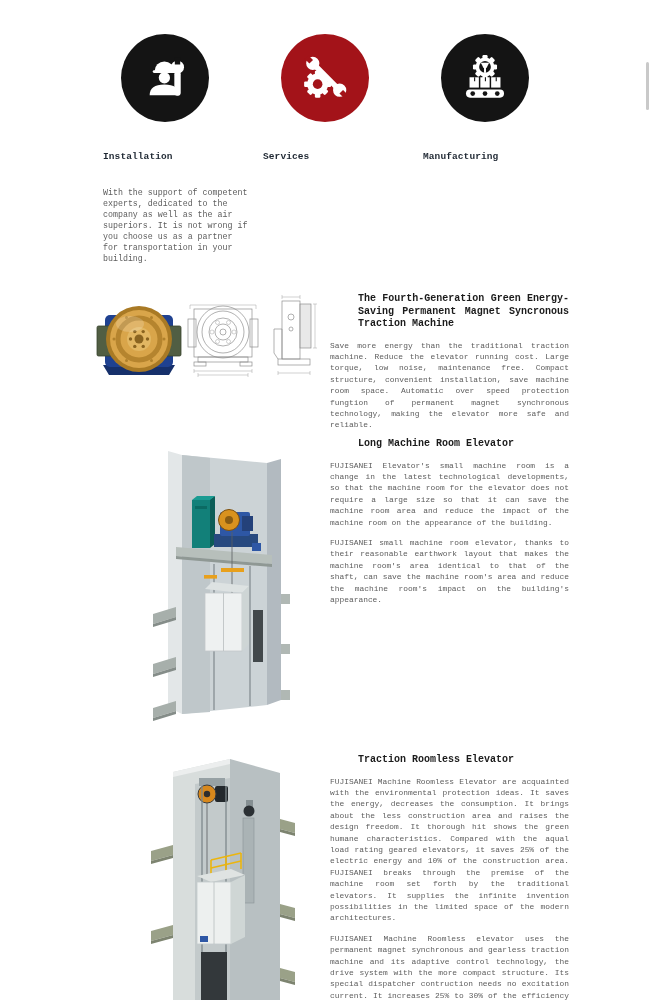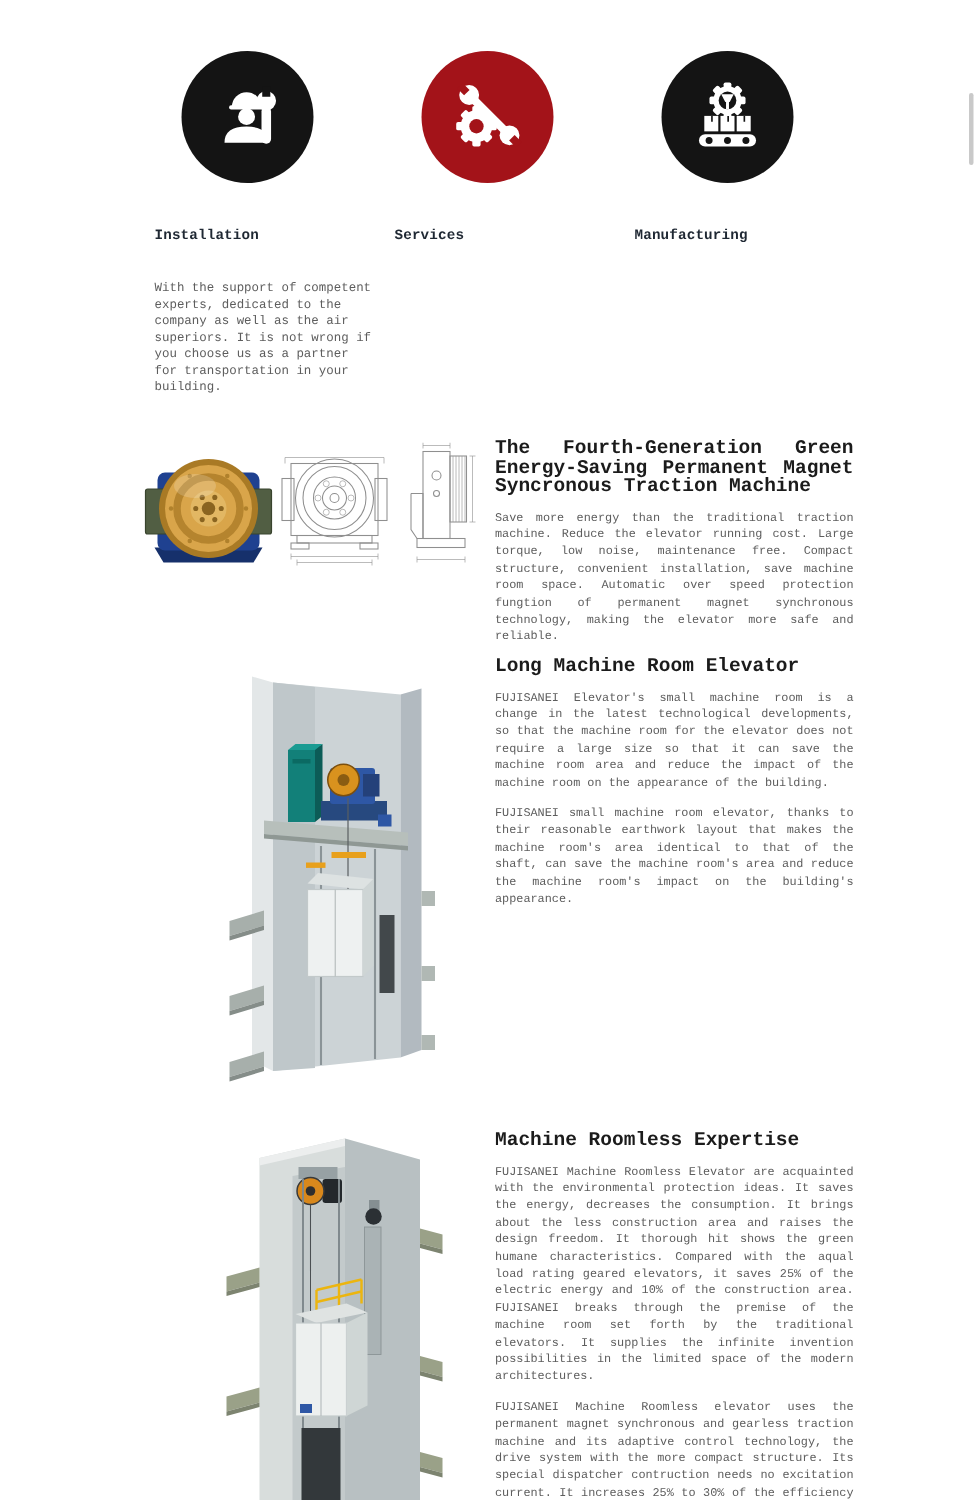--- a/index.html
+++ b/index.html
@@ -19,22 +19,22 @@
   .feature-circle{width:88px;height:88px;border-radius:50%;margin-left:18px;
                   display:flex;align-items:center;justify-content:center;}
   .feature-title{margin-top:29px;font-size:9.5px;font-weight:bold;color:var(--heading);letter-spacing:.1px;}
   .feature-desc{margin-top:25px;font-size:8.3px;line-height:11px;color:var(--body);}
 
   
   .traction-photo{position:absolute;left:95px;top:295px;}
   .traction-d1{position:absolute;left:186px;top:297px;}
   .traction-d2{position:absolute;left:269px;top:295px;}
   .traction-text{position:absolute;left:330px;top:293px;width:239px;}
-  .section-title{font-size:13px;font-weight:bold;color:#1b1b1b;line-height:12.5px;
-                 text-align:justify;margin-bottom:9px;}
+  .section-title{font-size:10px;font-weight:bold;color:#1b1b1b;line-height:12.5px;
+                 text-align:justify;margin-bottom:9px;margin-left:28px;}
   .body-par{font-size:7.9px;line-height:11.4px;color:var(--body);text-align:justify;margin-bottom:9px;}
 
   
   .smr-image{position:absolute;left:148px;top:448px;}
   .smr-text{position:absolute;left:330px;top:438px;width:239px;}
   .mrl-image{position:absolute;left:143px;top:756px;}
   .mrl-text{position:absolute;left:330px;top:754px;width:239px;}
 
   
   .scrollbar-thumb{position:absolute;right:1px;top:62px;width:3px;height:48px;
@@ -293,20 +293,20 @@
       <polygon points="8,185 30,179 30,182 8,188" fill="#7d8470"></polygon>
       <polygon points="137,63 152,67 152,77 137,73" fill="#9aa188"></polygon>
       <polygon points="137,73 152,77 152,80 137,76" fill="#7d8470"></polygon>
       <polygon points="137,148 152,152 152,162 137,158" fill="#9aa188"></polygon>
       <polygon points="137,158 152,162 152,165 137,161" fill="#7d8470"></polygon>
       <polygon points="137,212 152,216 152,226 137,222" fill="#9aa188"></polygon>
       <polygon points="137,222 152,226 152,229 137,225" fill="#7d8470"></polygon>
     </svg>
 
     <div class="mrl-text">
-      <h3 class="section-title">Machine Roomless Expertise</h3>
+      <h3 class="section-title">Traction Roomless Elevator</h3>
       <p class="body-par">FUJISANEI Machine Roomless Elevator are acquainted with the environmental protection ideas. It saves the energy, decreases the consumption. It brings about the less construction area and raises the design freedom. It thorough hit shows the green humane characteristics. Compared with the aqual load rating geared elevators, it saves 25% of the electric energy and 10% of the construction area. FUJISANEI breaks through the premise of the machine room set forth by the traditional elevators. It supplies the infinite invention possibilities in the limited space of the modern architectures.</p>
       <p class="body-par">FUJISANEI Machine Roomless elevator uses the permanent magnet synchronous and gearless traction machine and its adaptive control technology, the drive system with the more compact structure. Its special dispatcher contruction needs no excitation current. It increases 25% to 30% of the efficiency and reduces above 40% of the loss. Therefore it has the outstanding energy saving and loss reduction results.</p>
     </div>
   </section>
 
   <div class="scrollbar-thumb"></div>
 </div>
 
 </body></html>

